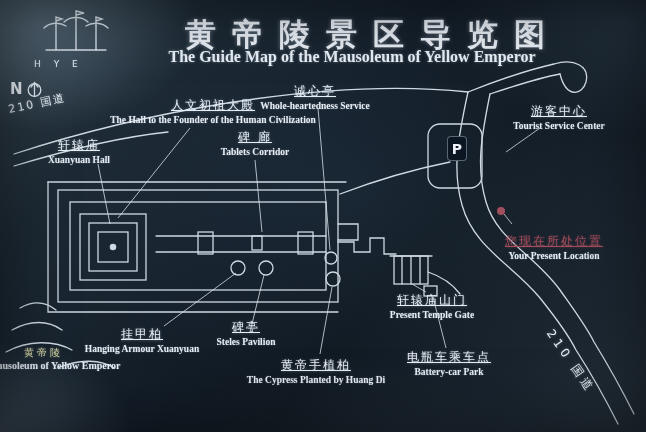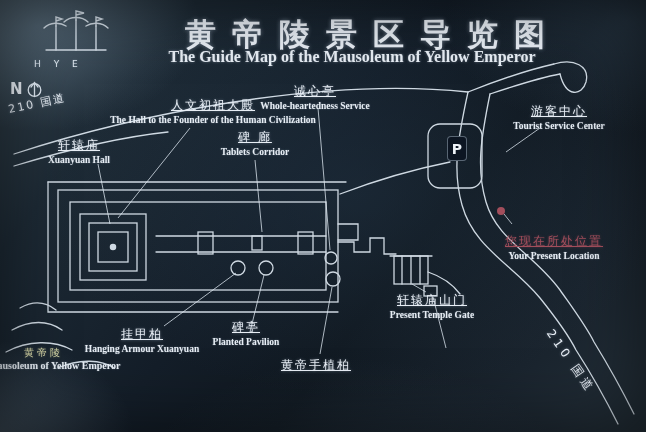--- a/index.html
+++ b/index.html
@@ -200,26 +200,31 @@
     <div class="en">Present Temple Gate</div>
   </div>
 
   <div class="lbl" style="left:142px; top:327px;">
     <div class="zh">挂甲柏</div>
     <div class="en">Hanging Armour Xuanyuan</div>
   </div>
 
   <div class="lbl" style="left:246px; top:320px;">
     <div class="zh">碑亭</div>
-    <div class="en">Planted Pavilion</div>
+    <div class="en">Steles Pavilion</div>
   </div>
 
   <div class="lbl-mausoleum">
     <div class="zh">黄帝陵</div>
     <div class="en">Mausoleum of Yellow Emperor</div>
   </div>
 
   <div class="lbl" style="left:316px; top:358px;text-align:center;">
     <div class="zh">黄帝手植柏</div>
-  </div>
-
+    <div class="en">The Cypress Planted by Huang Di</div>
+  </div>
+
+  <div class="lbl" style="left:449px; top:350px;">
+    <div class="zh">电瓶车乘车点</div>
+    <div class="en">Battery-car Park</div>
+  </div>
 
 </div>
 
 </body></html>

